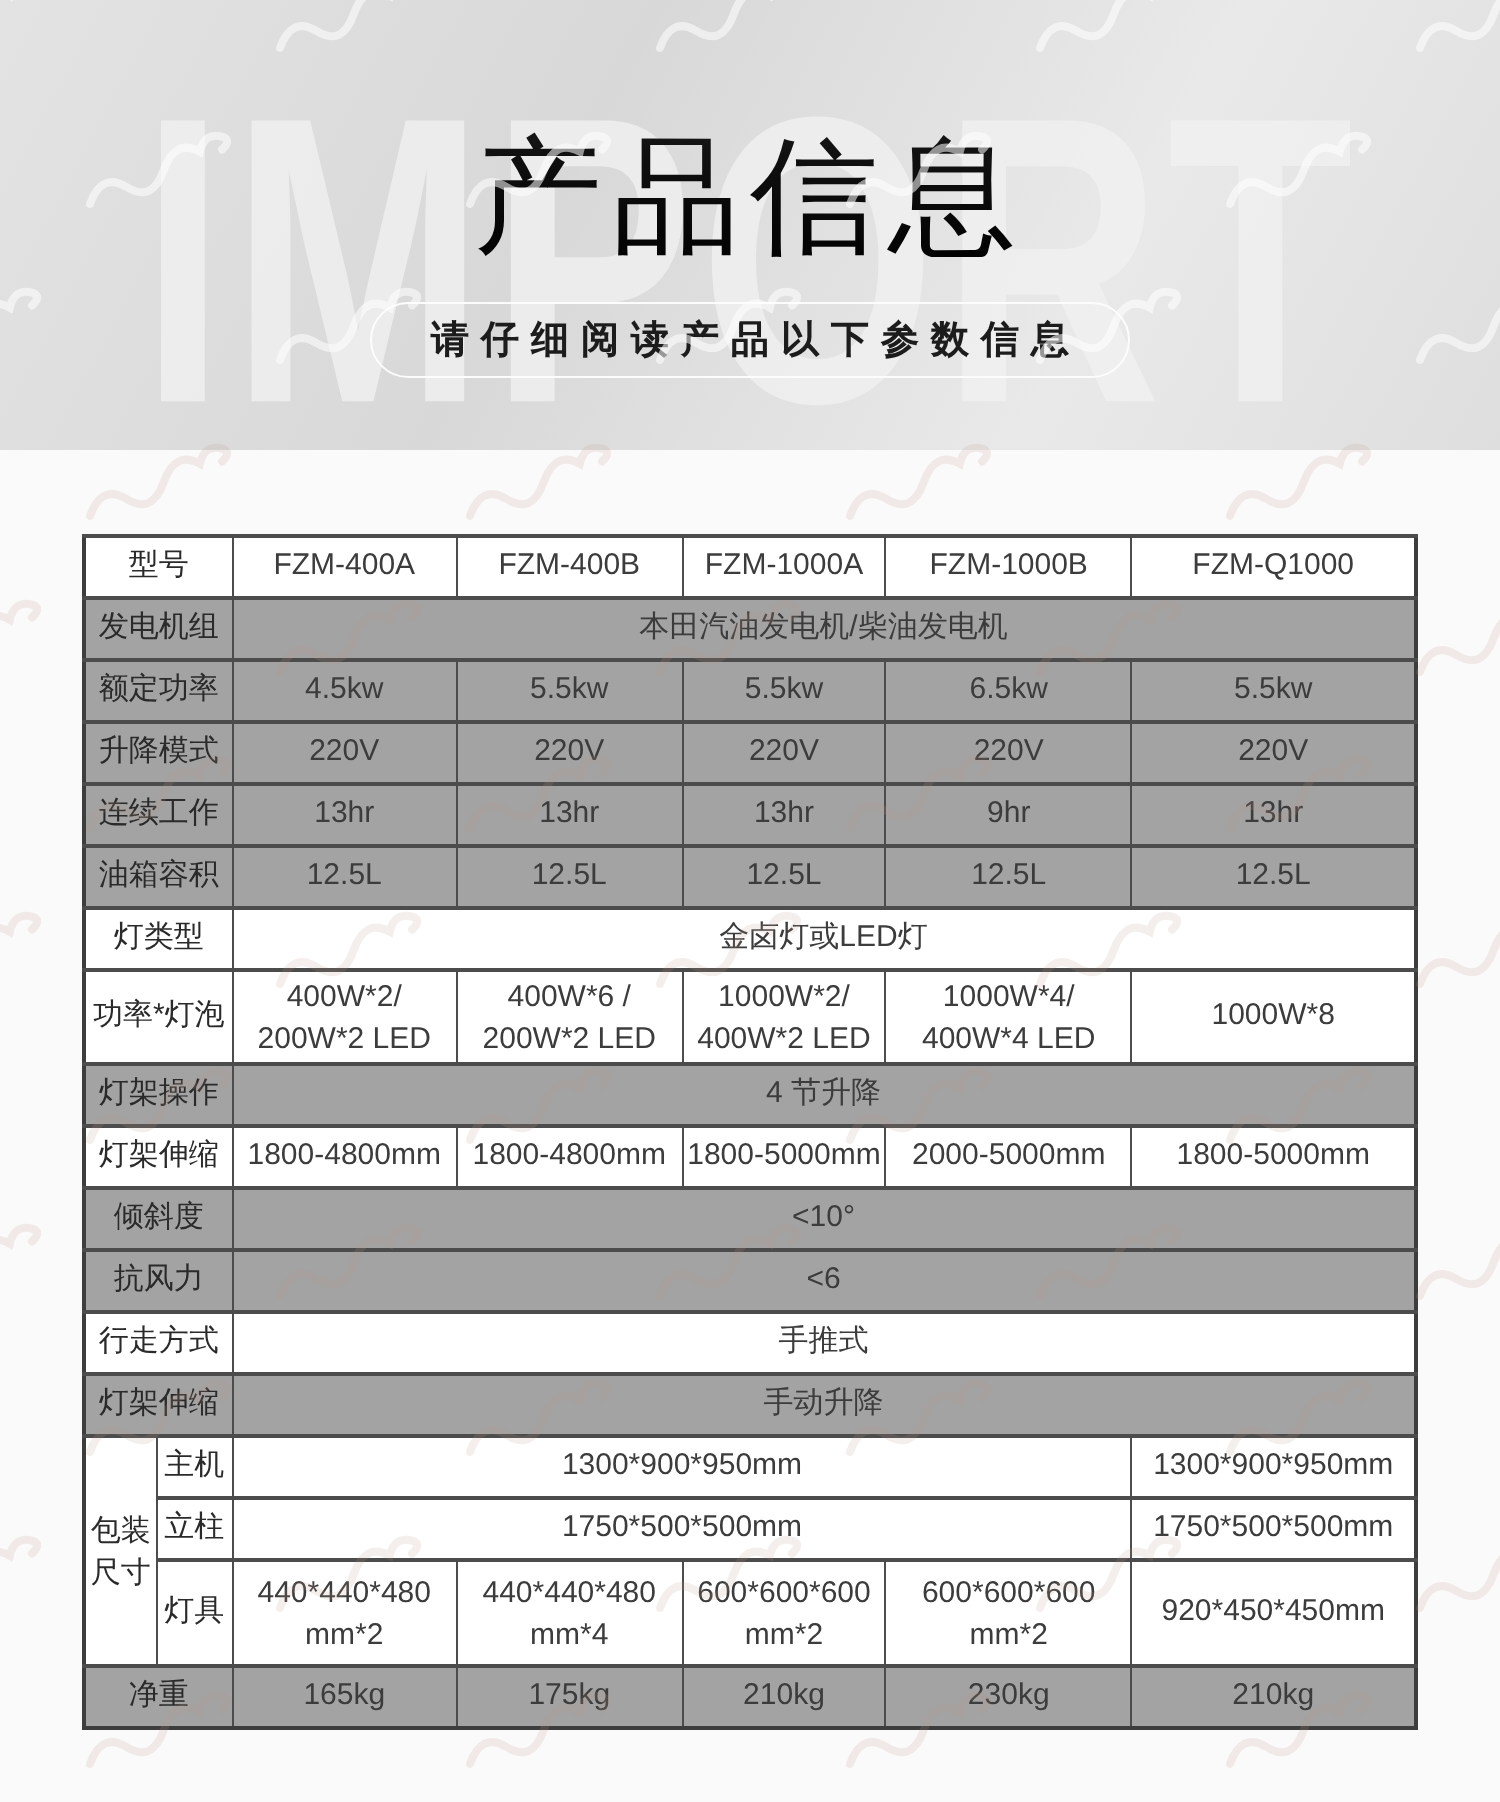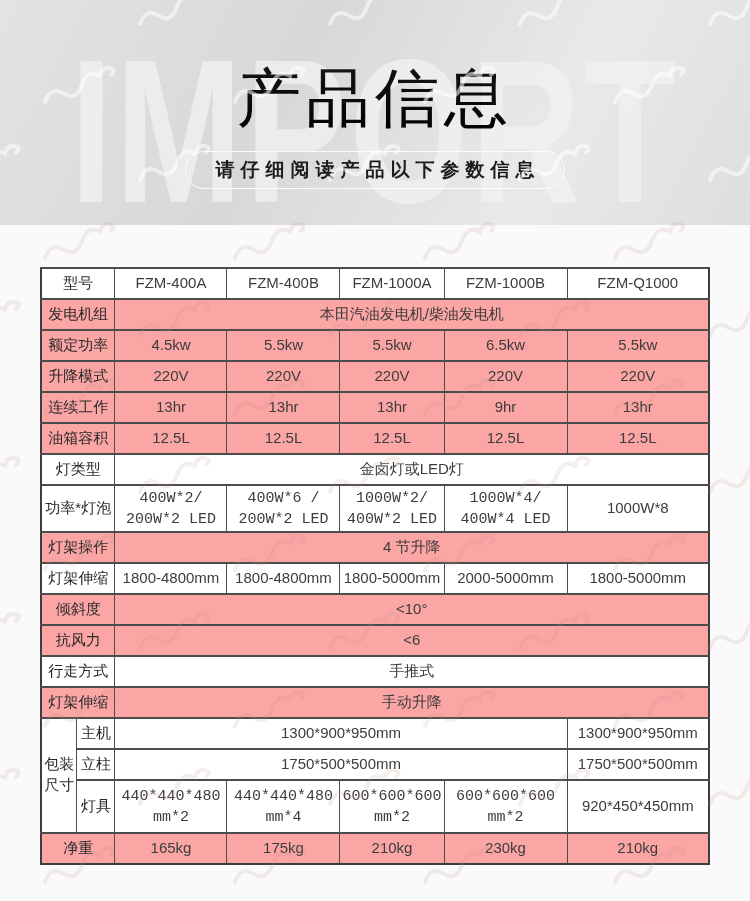--- a/index.html
+++ b/index.html
@@ -70,25 +70,25 @@
     height:31px;
     padding:1px 2px;
     text-align:center;
     vertical-align:middle;
     font-size:15px;
     color:#3c3c3c;
     line-height:1.25;
     overflow:hidden;
     white-space:nowrap;
   }
-  .spec-table tr.shaded td { background:#fca5a5; }
+  .spec-table tr.shaded td { background:#a3a3a3; }
   .spec-table td.label { color:#2a2a2a; }
   .spec-table tr.tall-a td { height:47px; }
   .spec-table tr.tall-b td { height:53px; }
-  .spec-table td .line { line-height:1.4;font-family:Liberation Mono, monospace; }
+  .spec-table td .line { line-height:1.4; }
   .spec-table td.group { line-height:1.35; }
 
   
   #wm-layer {
     position:absolute; top:0; left:0;
     width:750px; height:901px;
     z-index:6; pointer-events:none;
   }
 </style>
 </head>

